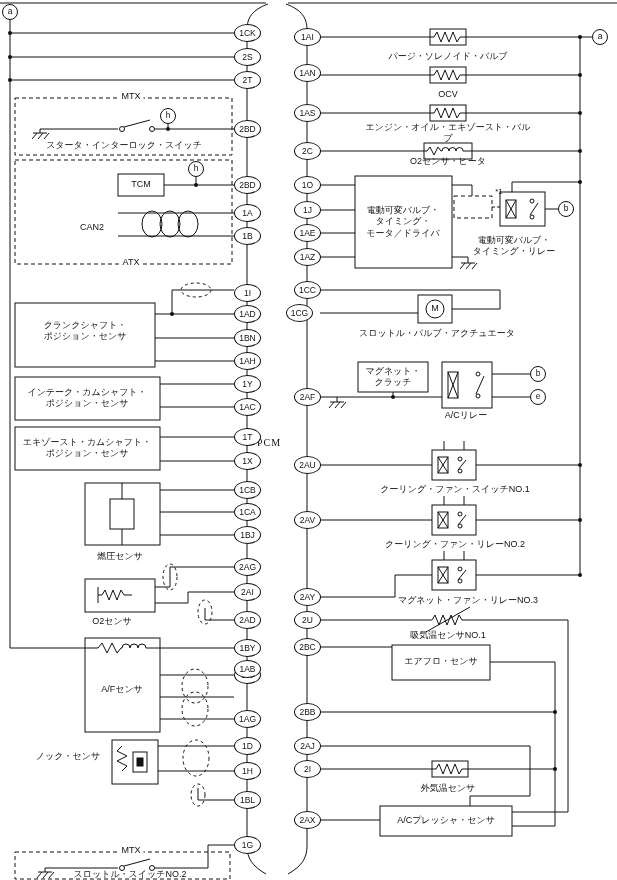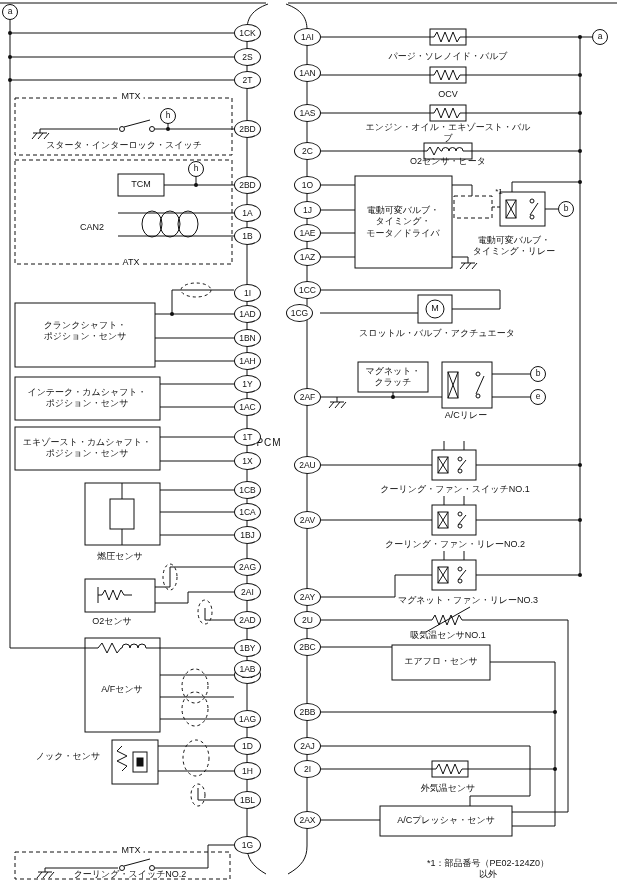--- a/index.html
+++ b/index.html
@@ -2,21 +2,21 @@
 <html><head>
 <meta charset="utf-8">
 <style>
   html,body{margin:0;padding:0;background:#fff;}
   #stage{position:relative;width:617px;height:880px;background:#fff;overflow:hidden;
          font-family:"Liberation Sans","DejaVu Sans",sans-serif;color:#111;}
   #wires{position:absolute;left:0;top:0;z-index:1;}
   .lbl{position:absolute;transform:translate(-50%,-50%);font-size:9px;line-height:1.25;
        text-align:center;white-space:pre-line;z-index:2;color:#111;}
   .lbl.bg{background:#fff;padding:0 3px;}
-  .lbl.big{font-size:10px;letter-spacing:1px;}
+  .lbl.big{font-size:10px;letter-spacing:1px;font-family:Liberation Serif, serif;}
   .lbl.tiny{font-size:8px;}
   .pin{position:absolute;width:25px;height:16px;border:1px solid #111;border-radius:50%;
        background:#fff;font-size:8.5px;line-height:16px;text-align:center;z-index:3;}
   .conn{position:absolute;width:14px;height:14px;border:1px solid #111;border-radius:50%;
         background:#fff;font-size:8.5px;line-height:13px;text-align:center;z-index:3;}
 </style>
 </head>
 <body>
 
 <div id="stage">
@@ -333,21 +333,21 @@
 ポジション・センサ</div>
 <div class="lbl" style="left:87px;top:398px">インテーク・カムシャフト・
 ポジション・センサ</div>
 <div class="lbl" style="left:87px;top:448px">エキゾースト・カムシャフト・
 ポジション・センサ</div>
 <div class="lbl" style="left:120px;top:557px">燃圧センサ</div>
 <div class="lbl" style="left:112px;top:622px">O2センサ</div>
 <div class="lbl" style="left:122px;top:690px">A/Fセンサ</div>
 <div class="lbl" style="left:68px;top:757px">ノック・センサ</div>
 <div class="lbl bg" style="left:131px;top:851px">MTX</div>
-<div class="lbl" style="left:130px;top:875px">クーリング・スイッチNO.2</div>
+<div class="lbl" style="left:130px;top:875px">スロットル・スイッチNO.2</div>
 <div class="lbl big" style="left:269px;top:443px">PCM</div>
 <div class="lbl" style="left:448px;top:57px">パージ・ソレノイド・バルブ</div>
 <div class="lbl" style="left:448px;top:95px">OCV</div>
 <div class="lbl" style="left:448px;top:133px">エンジン・オイル・エキゾースト・バルブ</div>
 <div class="lbl" style="left:448px;top:162px">O2センサ・ヒータ</div>
 <div class="lbl" style="left:403px;top:222px">電動可変バルブ・
 タイミング・
 モータ／ドライバ</div>
 <div class="lbl tiny" style="left:499px;top:192px">*1</div>
 <div class="lbl" style="left:514px;top:246px">電動可変バルブ・
@@ -357,15 +357,14 @@
 <div class="lbl" style="left:393px;top:377px">マグネット・
 クラッチ</div>
 <div class="lbl" style="left:466px;top:416px">A/Cリレー</div>
 <div class="lbl" style="left:455px;top:490px">クーリング・ファン・スイッチNO.1</div>
 <div class="lbl" style="left:455px;top:545px">クーリング・ファン・リレーNO.2</div>
 <div class="lbl" style="left:468px;top:601px">マグネット・ファン・リレーNO.3</div>
 <div class="lbl" style="left:448px;top:636px">吸気温センサNO.1</div>
 <div class="lbl" style="left:441px;top:662px">エアフロ・センサ</div>
 <div class="lbl" style="left:448px;top:789px">外気温センサ</div>
 <div class="lbl" style="left:446px;top:821px">A/Cプレッシャ・センサ</div>
-<div class="lbl" style="left:488px;top:869px">*1：部品番号（PE02-124Z0）以外</div>
 
 </div>
 
 </body></html>

